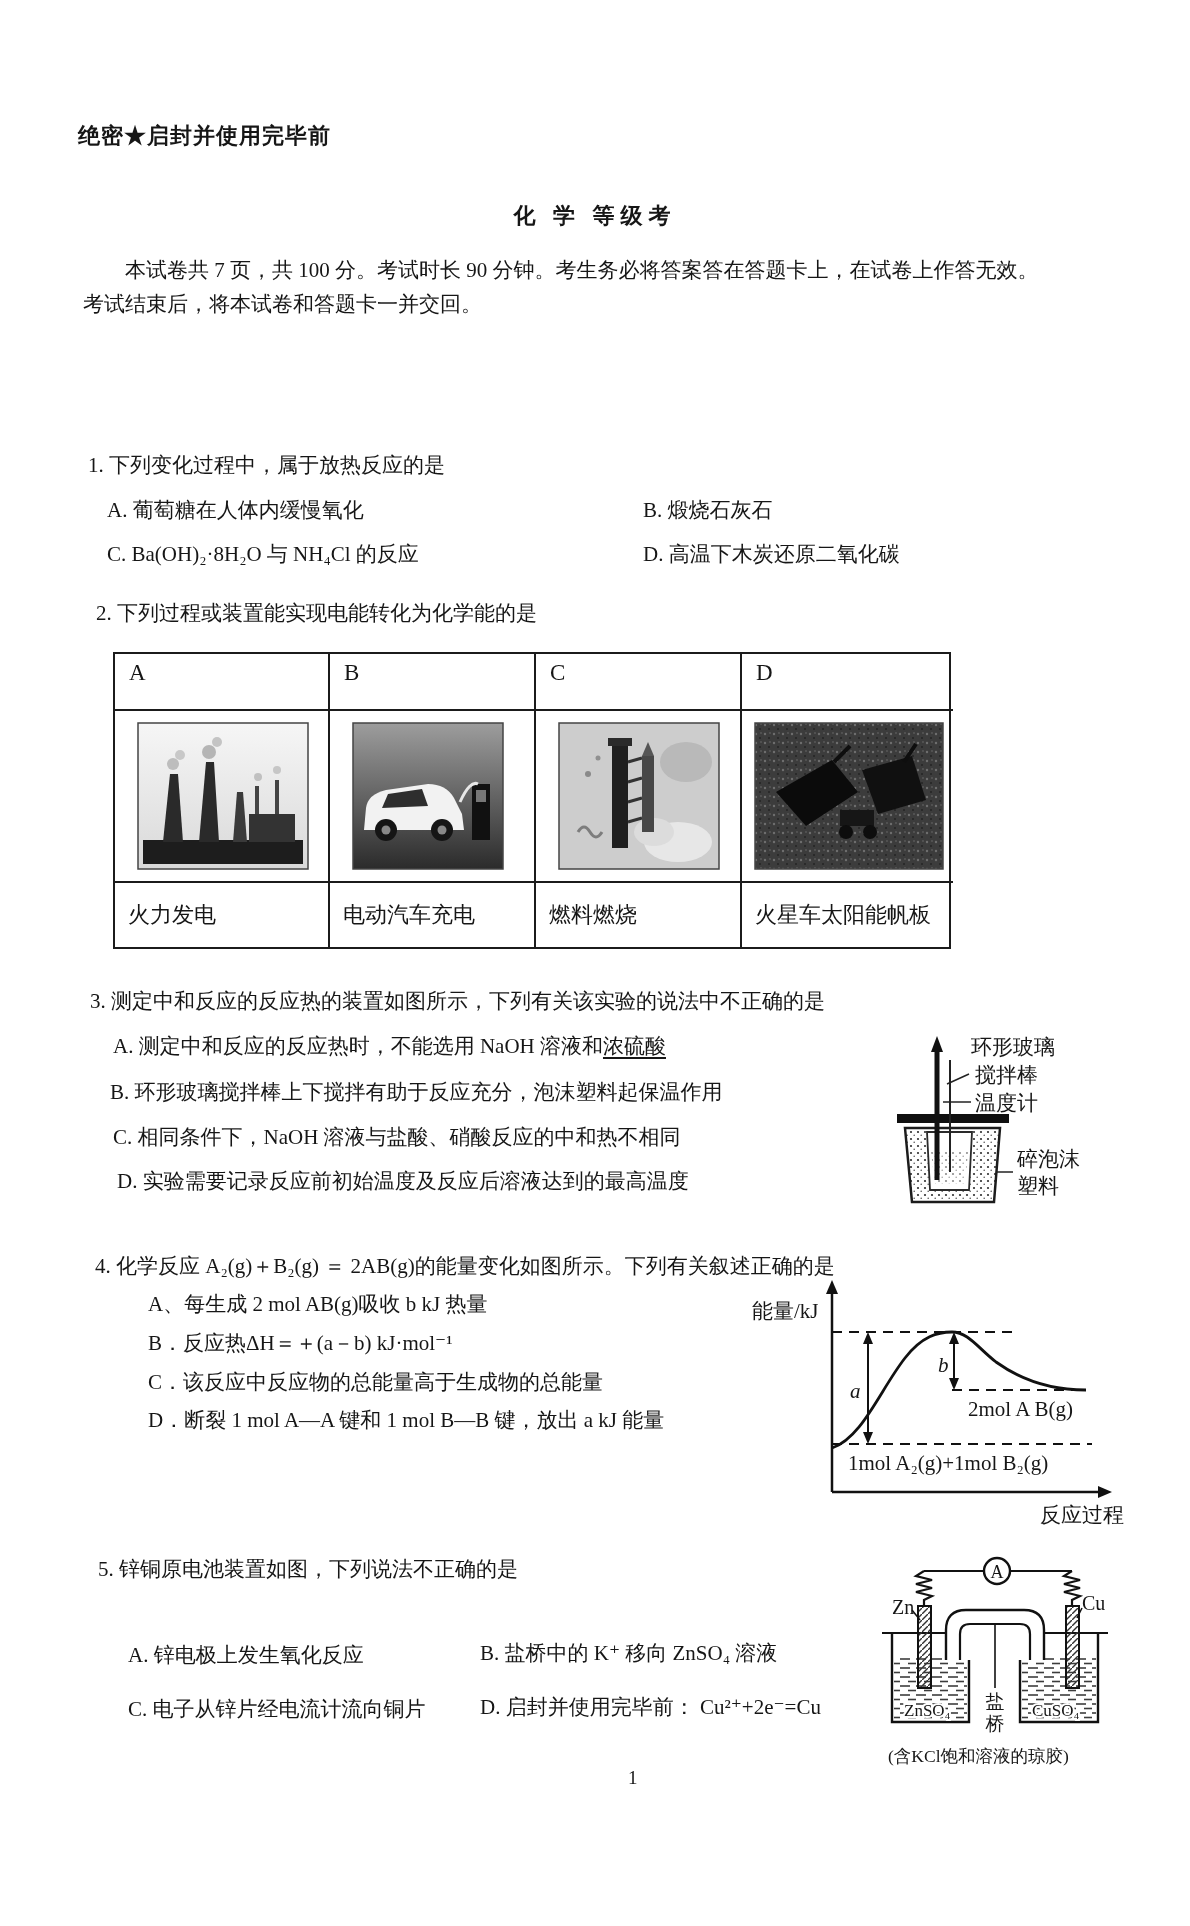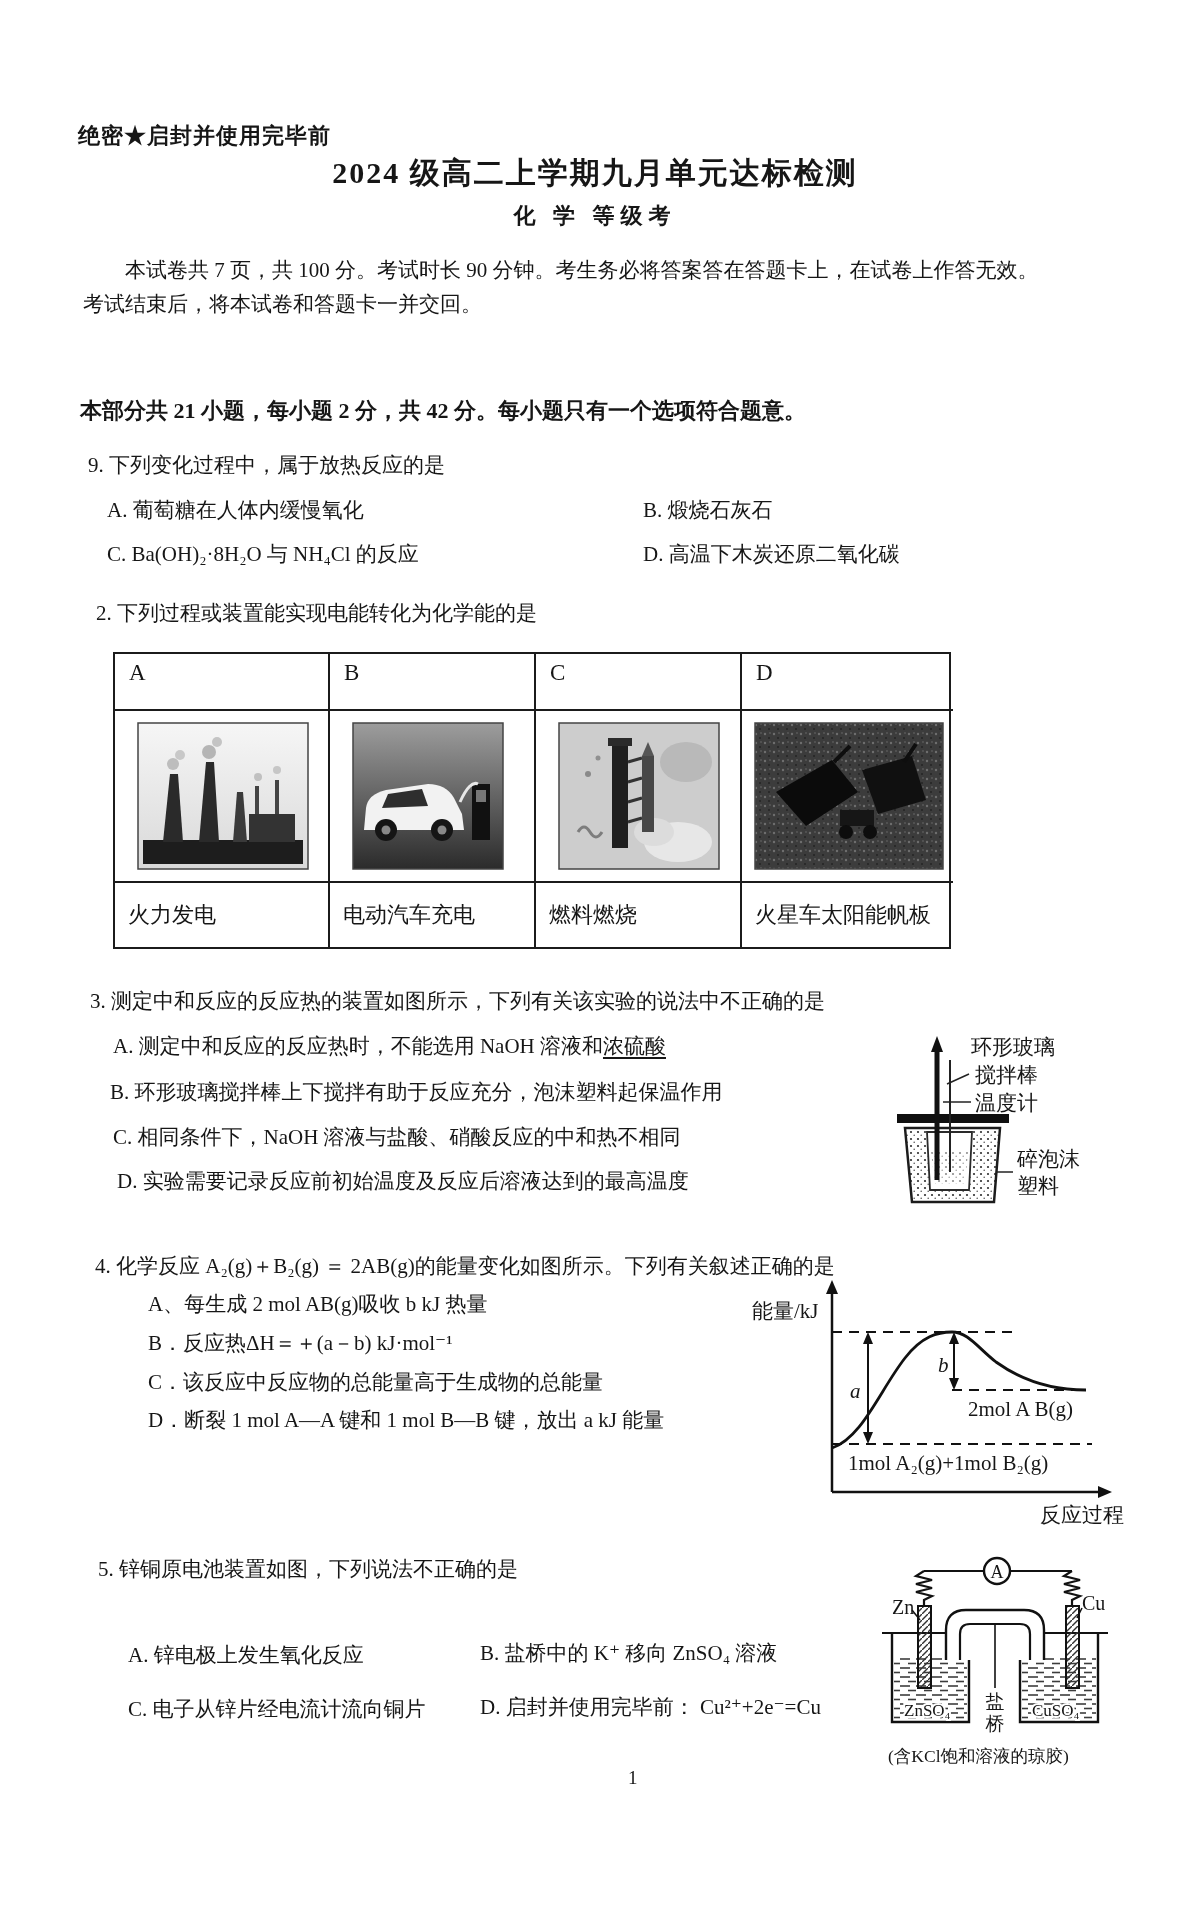--- a/index.html
+++ b/index.html
@@ -33,27 +33,25 @@
   .icell.tight svg{margin-left:12px;}
   svg text{font-family:"Liberation Serif","DejaVu Serif",serif;fill:#161616;}
   .pageno{font-size:19px;}
 </style>
 </head>
 <body>
 
 <div class="page">
 
   <div class="abs classification" style="left:78px;top:122px;">绝密★启封并使用完毕前</div>
-  <div class="abs center title" style="top:154px;">2024 级高二上学期九月单元达标检测</div>
   <div class="abs center subject" style="top:202px;">化 学  等级考</div>
   <div class="abs fs21" style="left:125px;top:257px;">本试卷共 7 页，共 100 分。考试时长 90 分钟。考生务必将答案答在答题卡上，在试卷上作答无效。</div>
   <div class="abs fs21" style="left:83px;top:291px;">考试结束后，将本试卷和答题卡一并交回。</div>
-  <div class="abs fs22 b" style="left:80px;top:397px;">本部分共 21 小题，每小题 2 分，共 42 分。每小题只有一个选项符合题意。</div>
-
-  <div class="abs fs21" style="left:88px;top:452px;">9. 下列变化过程中，属于放热反应的是</div>
+
+  <div class="abs fs21" style="left:88px;top:452px;">1. 下列变化过程中，属于放热反应的是</div>
   <div class="abs fs21" style="left:107px;top:497px;">A. 葡萄糖在人体内缓慢氧化</div>
   <div class="abs fs21" style="left:643px;top:497px;">B. 煅烧石灰石</div>
   <div class="abs fs21" style="left:107px;top:541px;">C. Ba(OH)₂·8H₂O 与 NH₄Cl 的反应</div>
   <div class="abs fs21" style="left:643px;top:541px;">D. 高温下木炭还原二氧化碳</div>
 
   <div class="abs fs21" style="left:96px;top:600px;">2. 下列过程或装置能实现电能转化为化学能的是</div>
 
   <div class="qtable">
     <div class="cell hcell">A</div>
     <div class="cell hcell">B</div>

